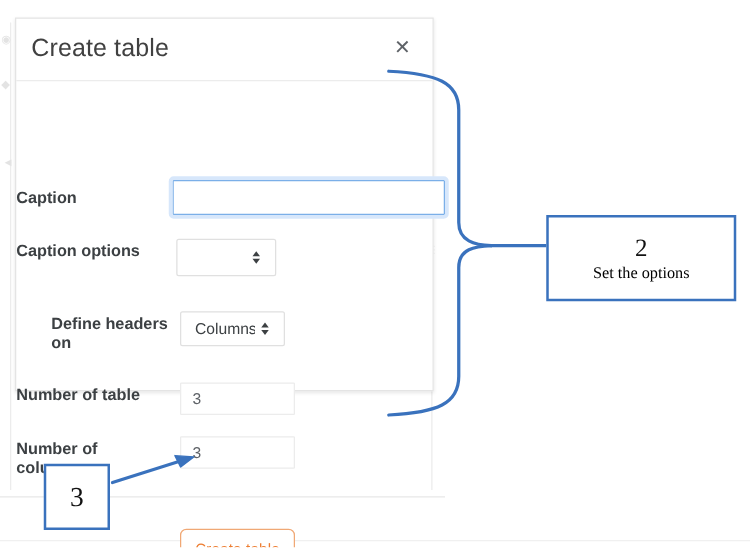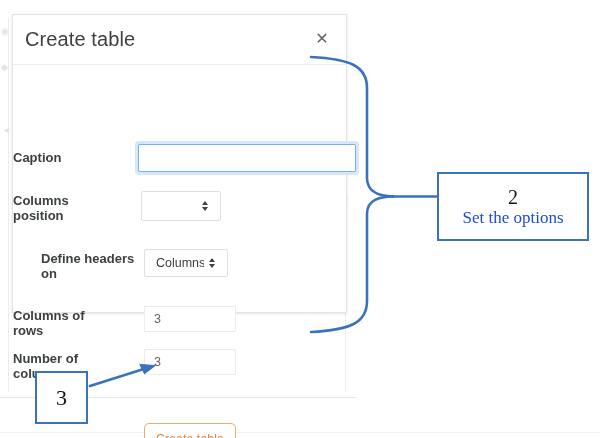--- a/index.html
+++ b/index.html
@@ -213,22 +213,22 @@
     gap: 2px;
   }
   #callout-2 .num {
     font-family: "Liberation Serif", serif;
     font-size: 20px;
     color: #121212;
     line-height: 1;
   }
   #callout-2 .txt {
     font-family: "Liberation Serif", serif;
-    font-size: 17px;
-    color: #1d4ed8;
+    font-size: 13px;
+    color: #000000;
     line-height: 1;
   }
   #callout-3 {
     left: 35px; top: 371px; width: 53px; height: 53px;
   }
   #callout-3 .num {
     font-family: "Liberation Serif", serif;
     font-size: 22px;
     color: #121212;
     line-height: 1;
@@ -254,39 +254,39 @@
     <div id="dialog-header">
       <div id="dialog-title">Create table</div>
       <div id="dialog-close">✕</div>
     </div>
 
     <div id="dialog-body">
 
       <div class="field-label" style="top:85px;">Caption</div>
       <input class="input-caption" type="text" id="input-caption" value="" style="">
 
-      <div class="field-label" style="top:128px;">Columns position</div>
+      <div class="field-label" style="top:128px;">Caption options</div>
       <div class="sel" id="sel-caption-position">
         <span class="sel-text"></span>
         <span class="sel-arrow">
           <span class="tri up"></span>
             <span class="tri down"></span>
         </span>
       </div>
 
       <div class="field-label" style="top:186px;padding-left:28px;">Define headers on</div>
       <div class="sel" id="sel-define-headers">
         <span class="sel-text">Columns</span>
         <span class="sel-arrow">
           <span class="tri up"></span>
             <span class="tri down"></span>
         </span>
       </div>
 
-      <div class="field-label" style="top:243px;">Columns of rows</div>
+      <div class="field-label" style="top:243px;">Number of table</div>
       <input class="num-input" type="text" id="input-rows" value="3" style="">
 
       <div class="field-label" style="top:286px;">Number of columns</div>
       <input class="num-input" type="text" id="input-columns" value="3" style="">
 
       <button id="create-table-button">Create table</button>
     </div>
   </div>
 
   <svg id="annotations" viewBox="0 0 600 438">

